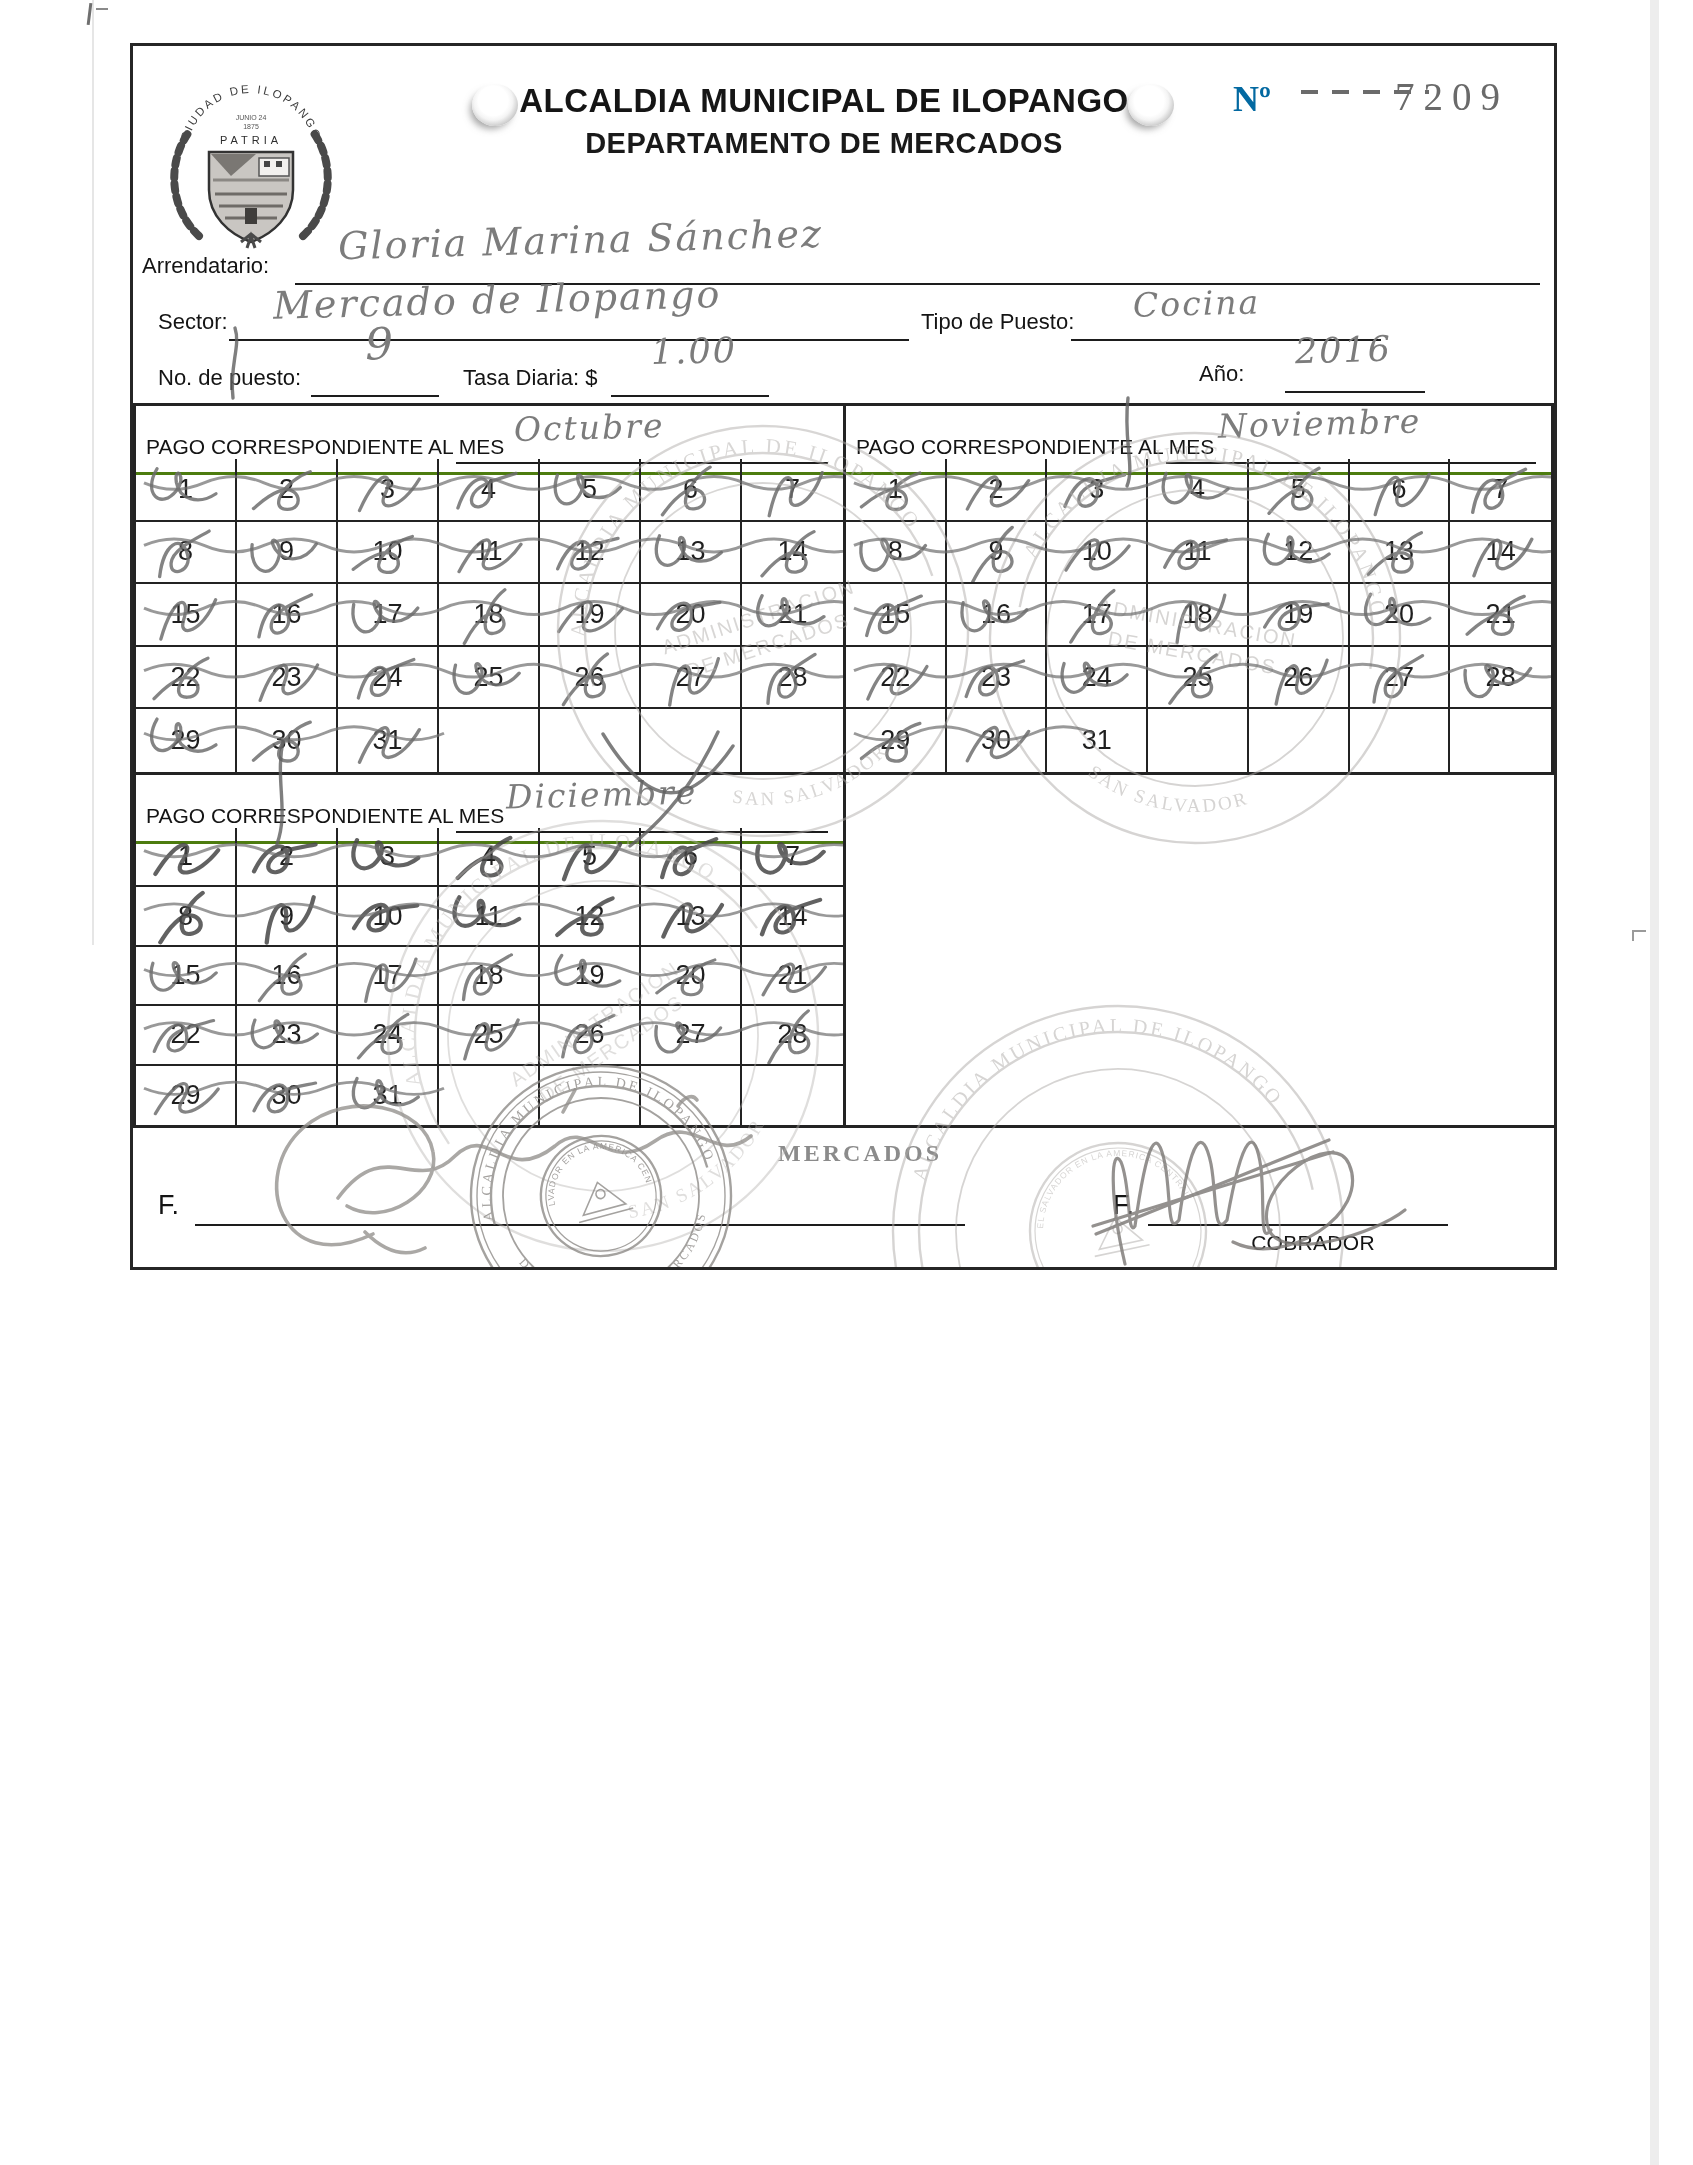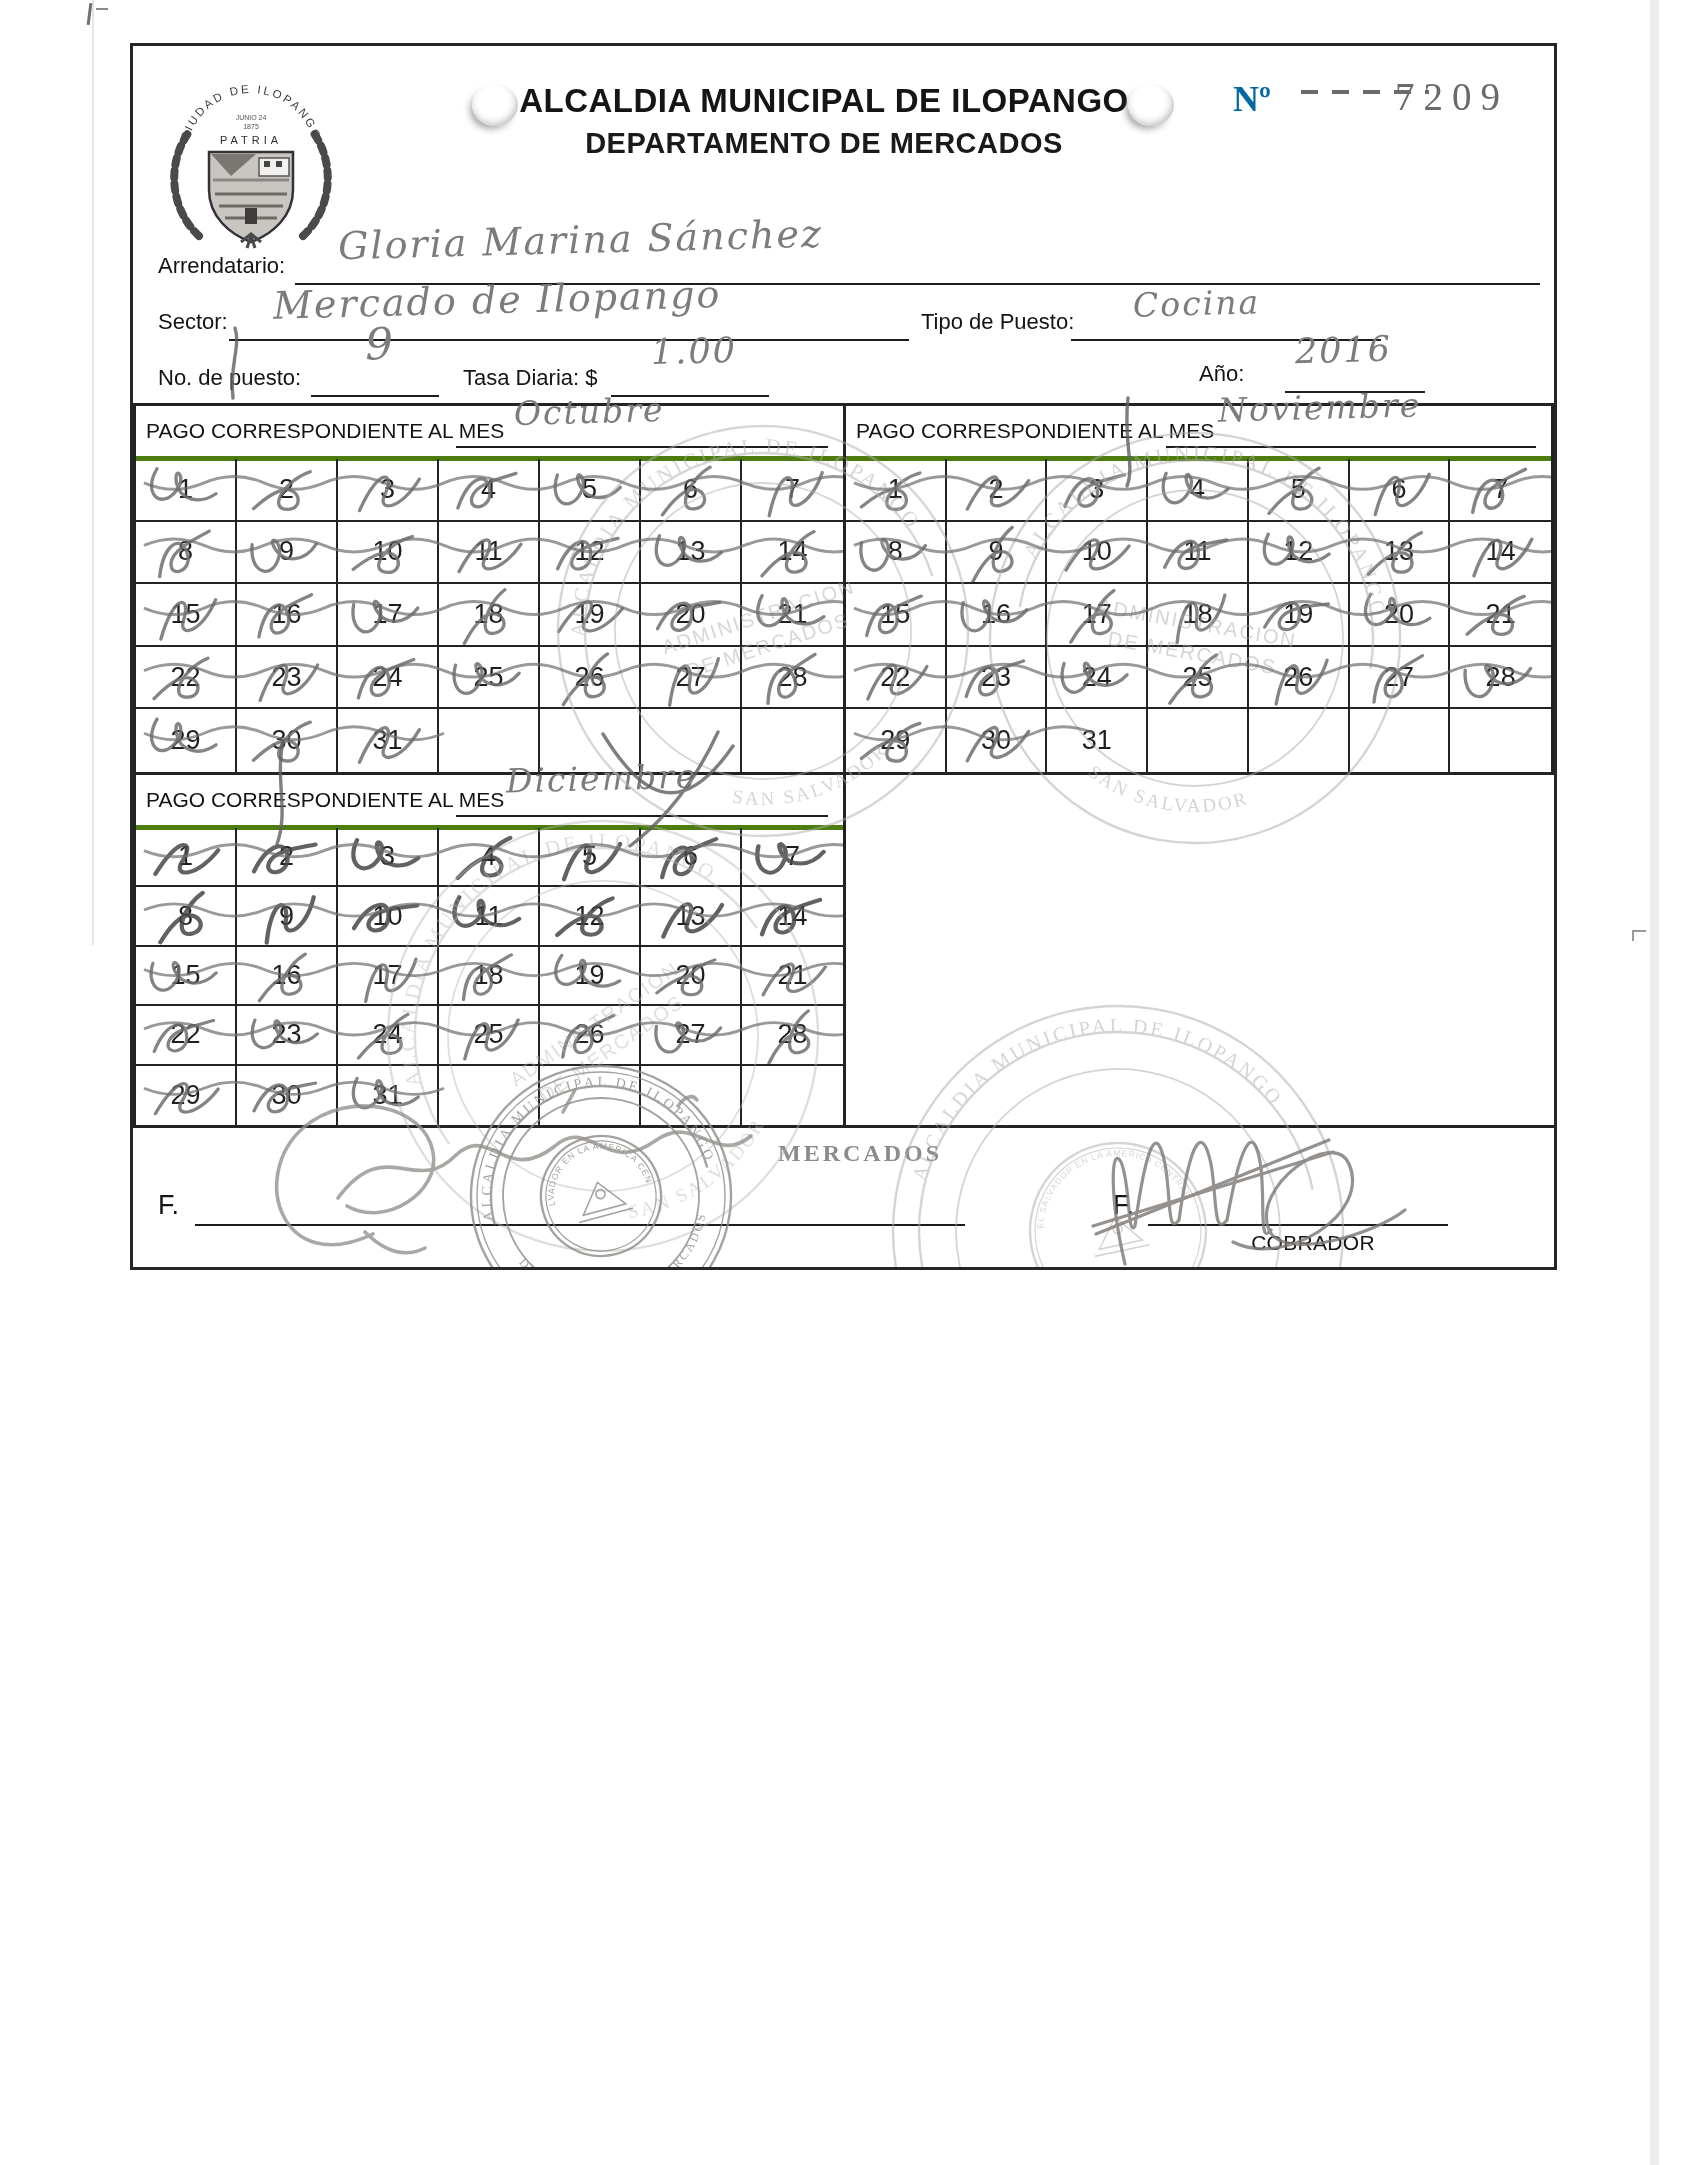--- a/index.html
+++ b/index.html
@@ -29,21 +29,21 @@
   .num-value{font-family:"Liberation Serif",serif;font-size:39px;color:#6a6a6a;letter-spacing:9px;}
 
   
   .lbl{font-size:22px;color:#141414;white-space:nowrap;}
   .rule{border-bottom:2.5px solid #1d1d1d;}
   .hw{font-family:"DejaVu Serif",serif;font-style:italic;color:#7c7c7c;white-space:nowrap;
       transform:rotate(-1.5deg);letter-spacing:2px;}
 
   
   .cal{position:absolute;border:3px solid #232323;background:transparent;box-sizing:border-box;}
-  .cal-head{position:relative;height:50px;border-bottom:5px solid #4d7c0f;}
+  .cal-head{position:relative;height:50px;border-bottom:3px solid #4d7c0f;margin-top:16px;}
   .cal-head .lbl{position:absolute;left:10px;top:13px;font-size:21px;}
   .month-rule{position:absolute;border-bottom:2.5px solid #1d1d1d;bottom:8px;}
   .hw-month{position:absolute;font-size:33px;}
   .grid{position:absolute;left:0;top:53px;right:0;bottom:0;display:grid;
         grid-template-columns:repeat(7,1fr);grid-template-rows:repeat(5,1fr);}
   .cell{position:relative;border-right:2.5px solid #232323;border-bottom:2.5px solid #232323;
         display:flex;align-items:center;justify-content:center;font-size:27px;color:#1f1f1f;}
   .cell.lastcol{border-right:none;}
   .cell.lastrow{border-bottom:none;}
   .scrib,.waves{position:absolute;left:0;top:0;width:100%;height:100%;pointer-events:none;}
@@ -103,21 +103,21 @@
       <div class="title1">ALCALDIA MUNICIPAL DE ILOPANGO</div>
       <div class="title2">DEPARTAMENTO DE MERCADOS</div>
     </div>
     <div class="hole" style="left:339px;top:38px"></div>
     <div class="hole" style="left:995px;top:38px"></div>
 
     <div class="abs num-label" style="left:1100px;top:32px">Nº</div>
     <div class="abs num-dashes" style="left:1168px;top:44px"></div>
     <div class="abs num-value" style="left:1262px;top:28px">7209</div>
 
-    <div class="abs lbl" style="left:25px;top:207px">Arrendatario:</div>
+    <div class="abs lbl" style="left:9px;top:207px">Arrendatario:</div>
     <div class="abs rule" style="left:162px;top:200px;width:1245px;height:37px"></div>
     <div class="abs hw" style="left:205px;top:172px;font-size:38px">Gloria Marina Sánchez</div>
 
     <div class="abs lbl" style="left:25px;top:263px">Sector:</div>
     <div class="abs rule" style="left:96px;top:256px;width:680px;height:37px"></div>
     <div class="abs hw" style="left:140px;top:232px;font-size:38px">Mercado de Ilopango</div>
 
     <div class="abs lbl" style="left:788px;top:263px">Tipo de Puesto:</div>
     <div class="abs rule" style="left:938px;top:256px;width:310px;height:37px"></div>
     <div class="abs hw" style="left:1000px;top:238px;font-size:33px">Cocina</div>

